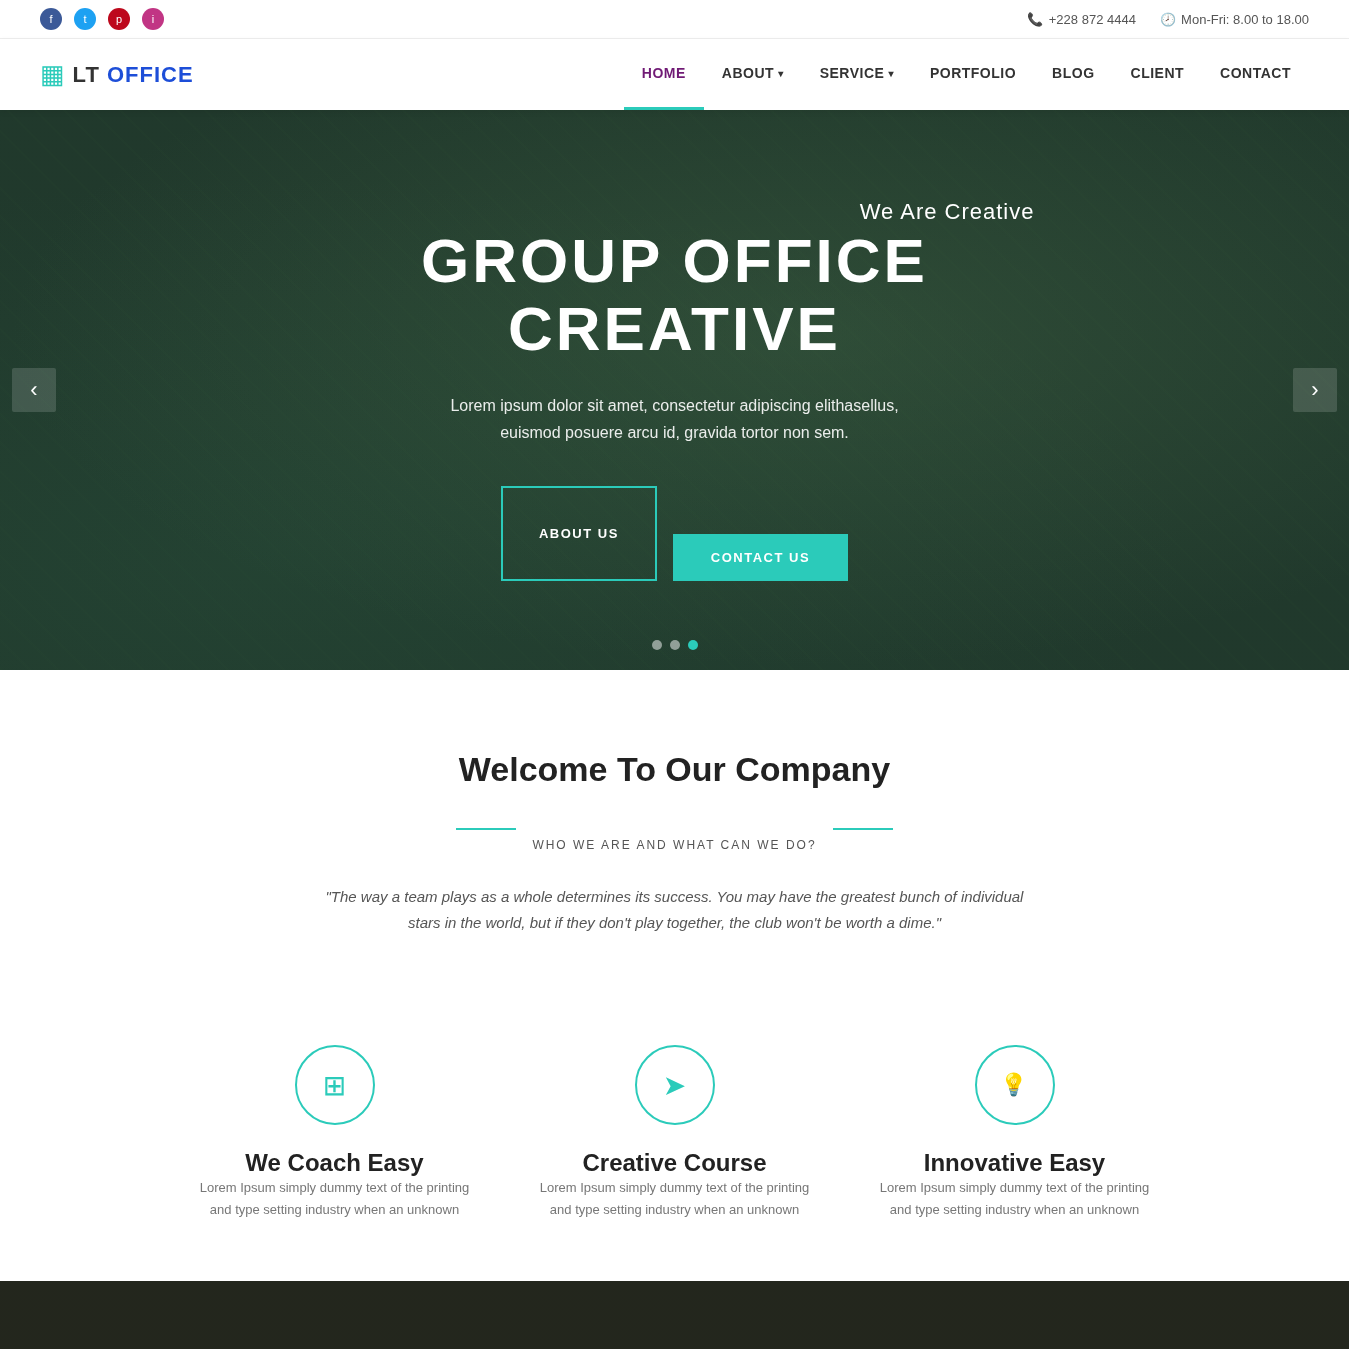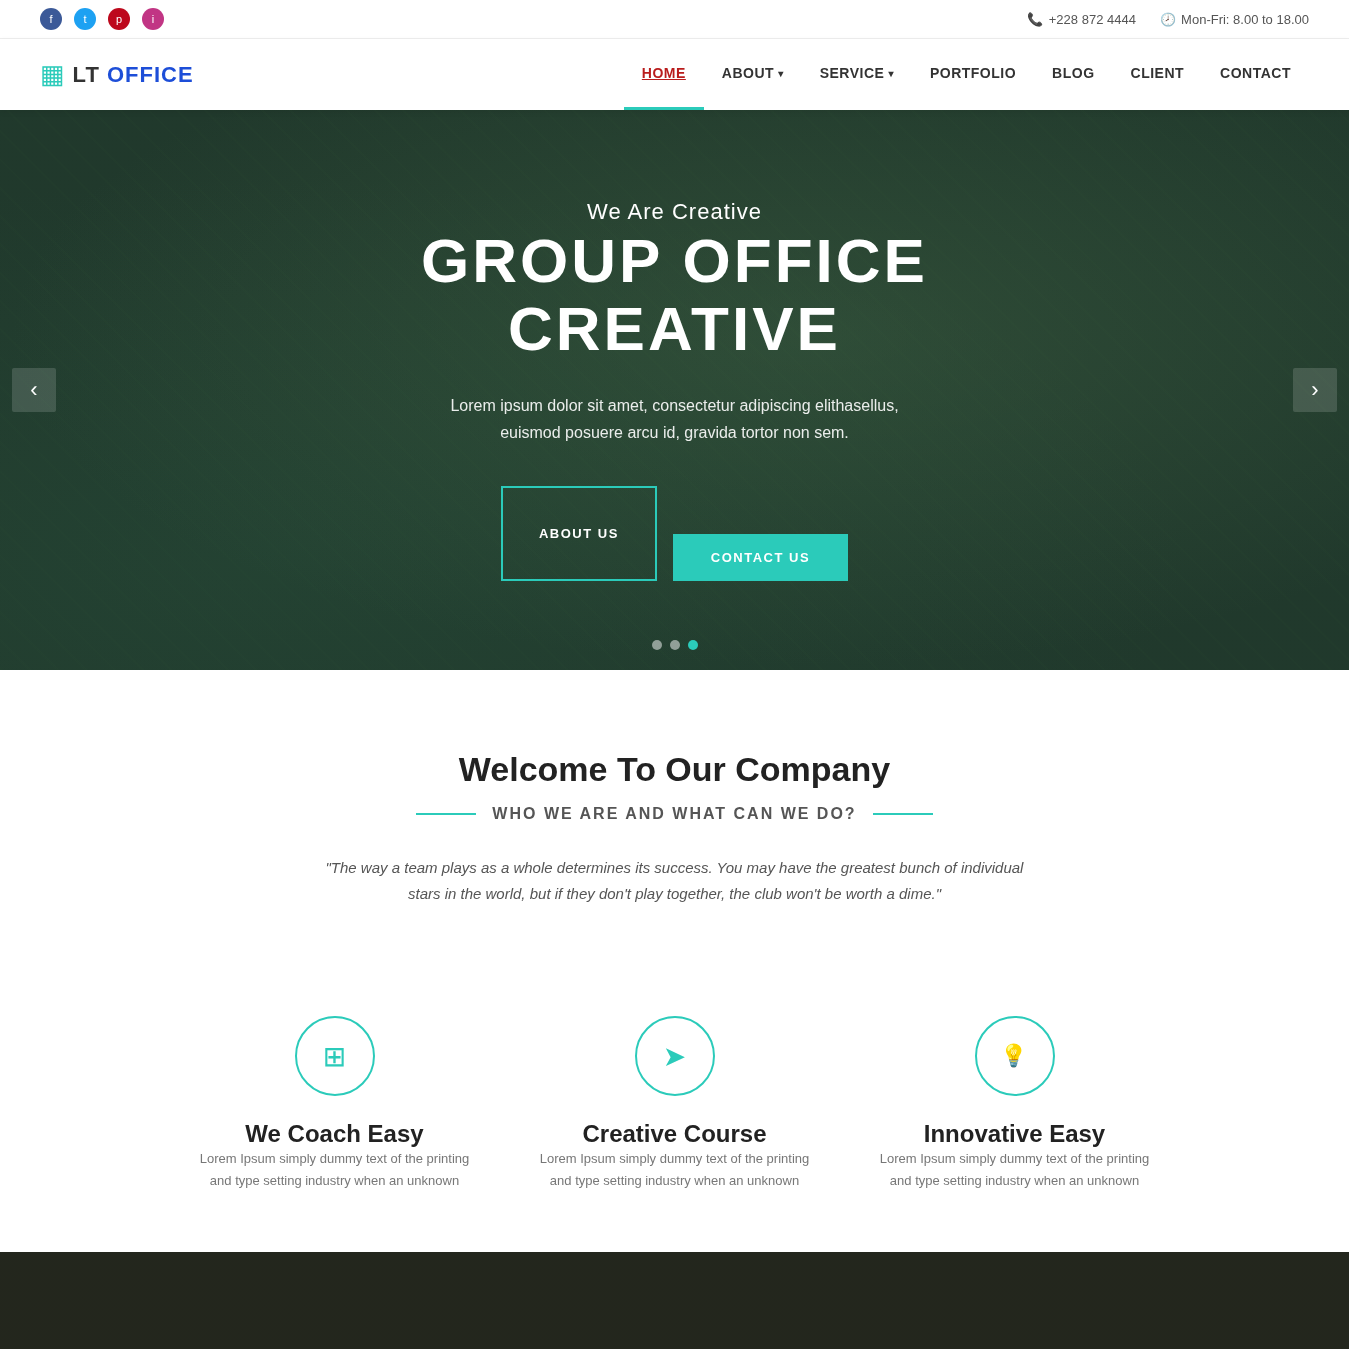--- a/index.html
+++ b/index.html
@@ -55,21 +55,21 @@
       font-size: 14px;
       font-weight: 600;
       letter-spacing: 0.5px;
       color: #333;
       cursor: pointer;
       text-transform: uppercase;
       display: flex; align-items: center; gap: 4px;
       border-bottom: 3px solid transparent;
       transition: color 0.2s;
     }
-    .nav-item.active { color: #b91c1c; border-bottom-color: #2bcbba; text-decoration: underline; }
+    .nav-item.active { color: #701a75; border-bottom-color: #2bcbba; }
     .nav-item .caret { font-size: 10px; }
 
     
     .hero {
       position: relative;
       min-height: 560px;
       background: linear-gradient(rgba(0,0,0,0.45), rgba(0,0,0,0.45)),
         #3a4a3a;
       display: flex;
       align-items: center;
@@ -100,20 +100,21 @@
       text-align: center;
       color: #fff;
       padding: 60px 40px;
       max-width: 800px;
     }
     .hero-subtitle {
       font-size: 22px;
       font-weight: 300;
       margin-bottom: 2px;
       letter-spacing: 1px;
+      text-align: right;
     }
     .hero-title {
       font-size: 62px;
       font-weight: 900;
       letter-spacing: 3px;
       margin-bottom: 28px;
       line-height: 1.1;
       text-transform: uppercase;
     }
     .hero-desc {
@@ -199,25 +200,26 @@
       margin-bottom: 16px;
     }
     .welcome-subtitle-row {
       display: flex; align-items: center; justify-content: center; gap: 16px;
       margin-bottom: 32px;
     }
     .welcome-subtitle-line {
       width: 60px; height: 2px; background: #2bcbba;
     }
     .welcome-subtitle {
-      font-size: 16px;
-      font-weight: 700;
+      font-size: 12px;
+      font-weight: 400;
       letter-spacing: 2px;
       color: #555;
       text-transform: uppercase;
+      margin-top: 33px;
     }
     .welcome-quote {
       max-width: 700px;
       margin: 0 auto 50px;
       font-size: 15px;
       color: #555;
       line-height: 1.7;
       font-style: italic;
     }
 

